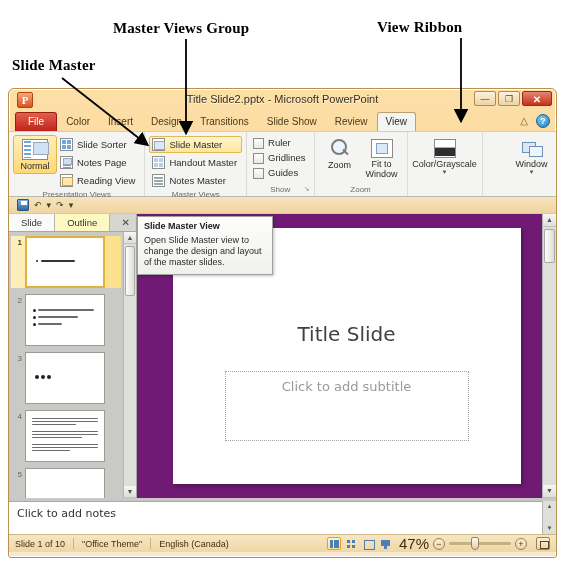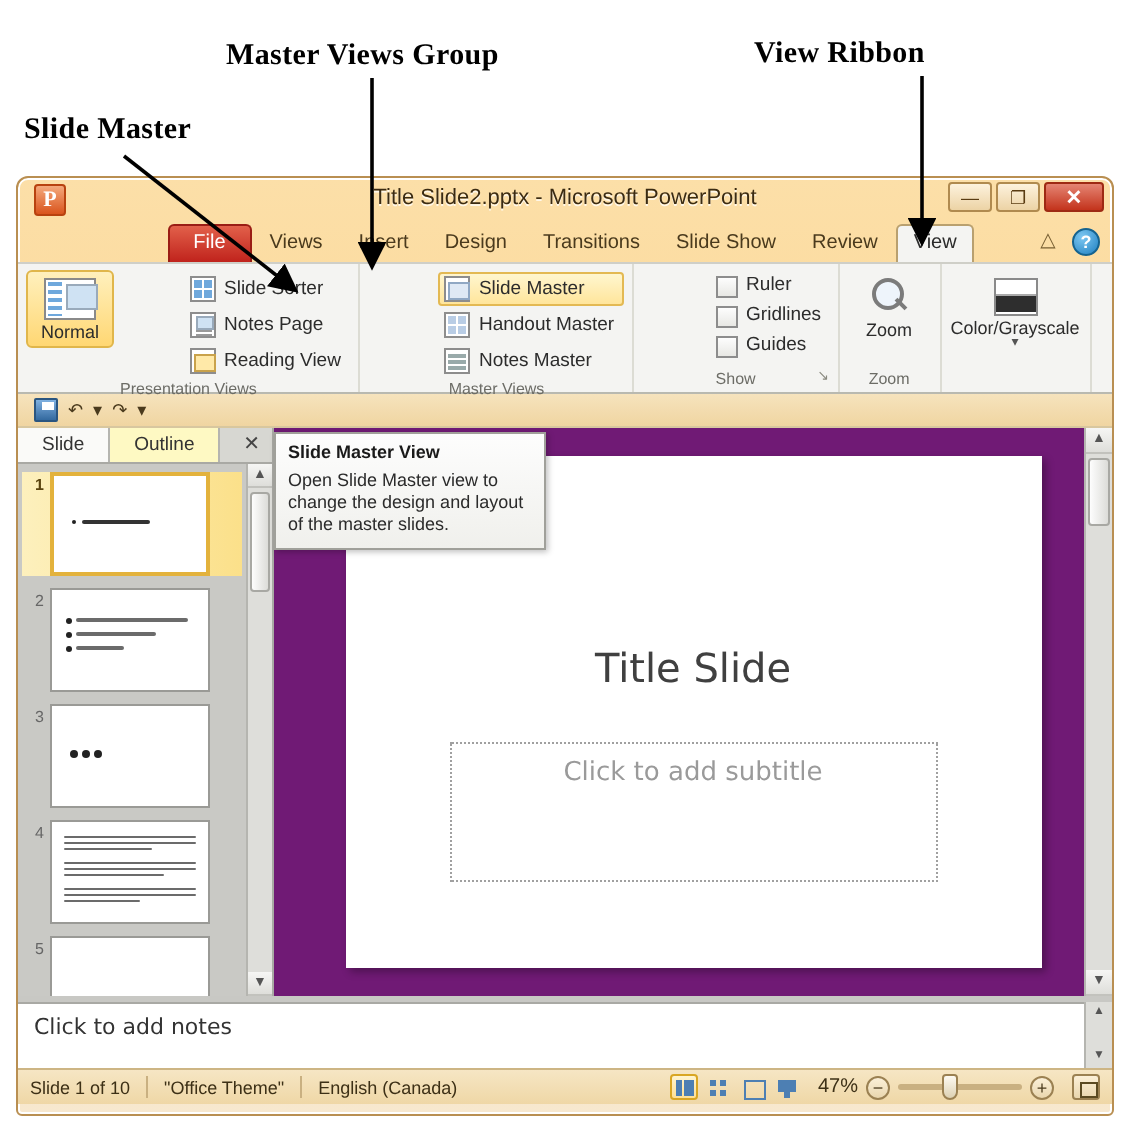--- a/index.html
+++ b/index.html
@@ -63,21 +63,21 @@
   .win-btn.close {
     width:30px;
     background:linear-gradient(to bottom,#e58573,#c3331c);
     border-color:#9e2a13; color:#fff;
   }
   .win-btn i { position:absolute; left:50%; top:50%; transform:translate(-50%,-50%);
     font-style:normal; font-size:9px; color:#5a3c12; }
   .win-btn.close i { color:#fff; font-size:10px; font-weight:bold; }
 
   
-  .tabstrip { position:relative; height:19px; padding-left:6px; display:flex; align-items:flex-end;justify-content:center; }
+  .tabstrip { position:relative; height:19px; padding-left:6px; display:flex; align-items:flex-end; }
   .tab {
     font-size:10px; color:#4a3a1d; padding:3px 8px 3px 8px;
     line-height:12px; white-space:nowrap; border-radius:3px 3px 0 0;
     border:1px solid transparent; border-bottom:none;
   }
   .tab.file {
     background:linear-gradient(to bottom,#e2604a,#c0231c);
     color:#fff; border:1px solid #9a1d15; border-bottom:none;
     padding:3px 12px; font-weight:normal;
   }
@@ -125,21 +125,21 @@
   .icon-normal {
     width:26px; height:21px; background:#fff; border:1px solid #8a8a8a;
     position:relative;
   }
   .icon-normal:before { content:""; position:absolute; left:1px; top:1px; width:7px; height:17px;
     background:repeating-linear-gradient(to bottom,#6fa8dc 0 2px,#fff 2px 4px); }
   .icon-normal:after { content:""; position:absolute; left:10px; top:2px; width:14px; height:11px;
     background:#cfe2f3; border:1px solid #9ab; }
 
   
-  .smallcol { display:flex; flex-direction:column; gap:1px; padding-top:1px;margin-left:35px; }
+  .smallcol { display:flex; flex-direction:column; gap:1px; padding-top:1px; }
   .sbtn {
     display:flex; align-items:center; gap:4px;
     padding:1px 4px 1px 2px; border:1px solid transparent; border-radius:2px;
     font-size:9.5px; color:#2c2c2c; white-space:nowrap; line-height:12px;
   }
   .sbtn.hover {
     background:linear-gradient(to bottom,#fff6cf,#ffe59b);
     border-color:#e3b953;
   }
   .sico { width:13px; height:13px; flex:0 0 13px; border:1px solid #8d8d8d; background:#fff; position:relative; }
@@ -269,21 +269,21 @@
   .viewbtns { display:flex; gap:3px; align-items:center; }
   .vbtn { width:14px; height:13px; border:1px solid transparent; border-radius:2px; position:relative; }
   .vbtn.active { border-color:#d9a623; background:linear-gradient(to bottom,#fff4cf,#ffe093); }
   .vb-normal:before { content:""; position:absolute; left:2px; top:2px; width:3px; height:8px; background:#4d7fb3; }
   .vb-normal:after { content:""; position:absolute; left:6px; top:2px; width:5px; height:8px; background:#4d7fb3; }
   .vb-sorter:before { content:""; position:absolute; left:2px; top:2px; width:3px; height:3px; background:#4d7fb3; box-shadow:5px 0 0 #4d7fb3,0 5px 0 #4d7fb3,5px 5px 0 #4d7fb3; }
   .vb-reading:before { content:""; position:absolute; left:2px; top:2px; width:9px; height:8px; border:1px solid #4d7fb3; }
   .vb-show:before { content:""; position:absolute; left:2px; top:2px; width:9px; height:6px; background:#4d7fb3; }
   .vb-show:after { content:""; position:absolute; left:5px; top:8px; width:3px; height:3px; background:#4d7fb3; }
   .zoomctl { display:flex; align-items:center; gap:4px; margin-left:7px; }
-  .zlabel { font-size:10px; color:#3d3016; min-width:22px; text-align:right; }
+  .zlabel { font-size:15px; color:#3d3016; min-width:22px; text-align:right; }
   .zbtn { width:12px; height:12px; border:1px solid #9b8152; border-radius:50%;
     background:linear-gradient(to bottom,#fbf0d8,#e9d6ae); font-size:9px; line-height:10px; text-align:center; color:#4a3a1d; }
   .ztrack { width:62px; height:3px; background:#c9b081; position:relative; border-radius:2px; }
   .zhandle { position:absolute; left:22px; top:-5px; width:8px; height:13px;
     background:linear-gradient(to bottom,#fdfaf2,#ddd1b2); border:1px solid #9b8152; border-radius:2px 2px 4px 4px; }
   .fitbtn { width:14px; height:13px; border:1px solid #9b8152; border-radius:2px;
     background:linear-gradient(to bottom,#fbf0d8,#e9d6ae); position:relative; margin-left:5px; }
   .fitbtn:before { content:""; position:absolute; left:3px; top:3px; width:7px; height:6px; border:1px solid #5a4a22; }
 </style>
 </head>
@@ -302,21 +302,21 @@
           <i>❐</i>
         </div>
       <div class="win-btn close">
           <i>✕</i>
         </div>
     </div>
   </div>
 
   <div class="tabstrip">
     <div class="tab file">File</div>
-    <div class="tab">Views</div>
+    <div class="tab">Color</div>
     <div class="tab">Insert</div>
     <div class="tab">Design</div>
     <div class="tab">Transitions</div>
     <div class="tab">Slide Show</div>
     <div class="tab">Review</div>
     <div class="tab active">View</div>
     <div class="tabstrip-right">
       <div class="collapse-icon">△</div>
       <div class="help-icon">?</div>
     </div>
@@ -389,20 +389,24 @@
         <span>Show</span>
         <span class="dlg">↘</span>
       </div>
     </div>
 
     <div class="rgroup">
       <div class="rgroup-body" style="padding-top:2px;">
         <div class="zoombtn">
           <div class="magnifier"></div>
           <div class="bl">Zoom</div>
+        </div>
+        <div class="zoombtn">
+          <div class="fitbox"></div>
+          <div class="bl">Fit to Window</div>
         </div>
       </div>
       <div class="rgroup-label">Zoom</div>
     </div>
 
     <div class="rgroup">
       <div class="rgroup-body" style="padding-top:2px;">
         <div class="zoombtn" style="width:66px;">
           <div class="cgico">
               <i></i>

